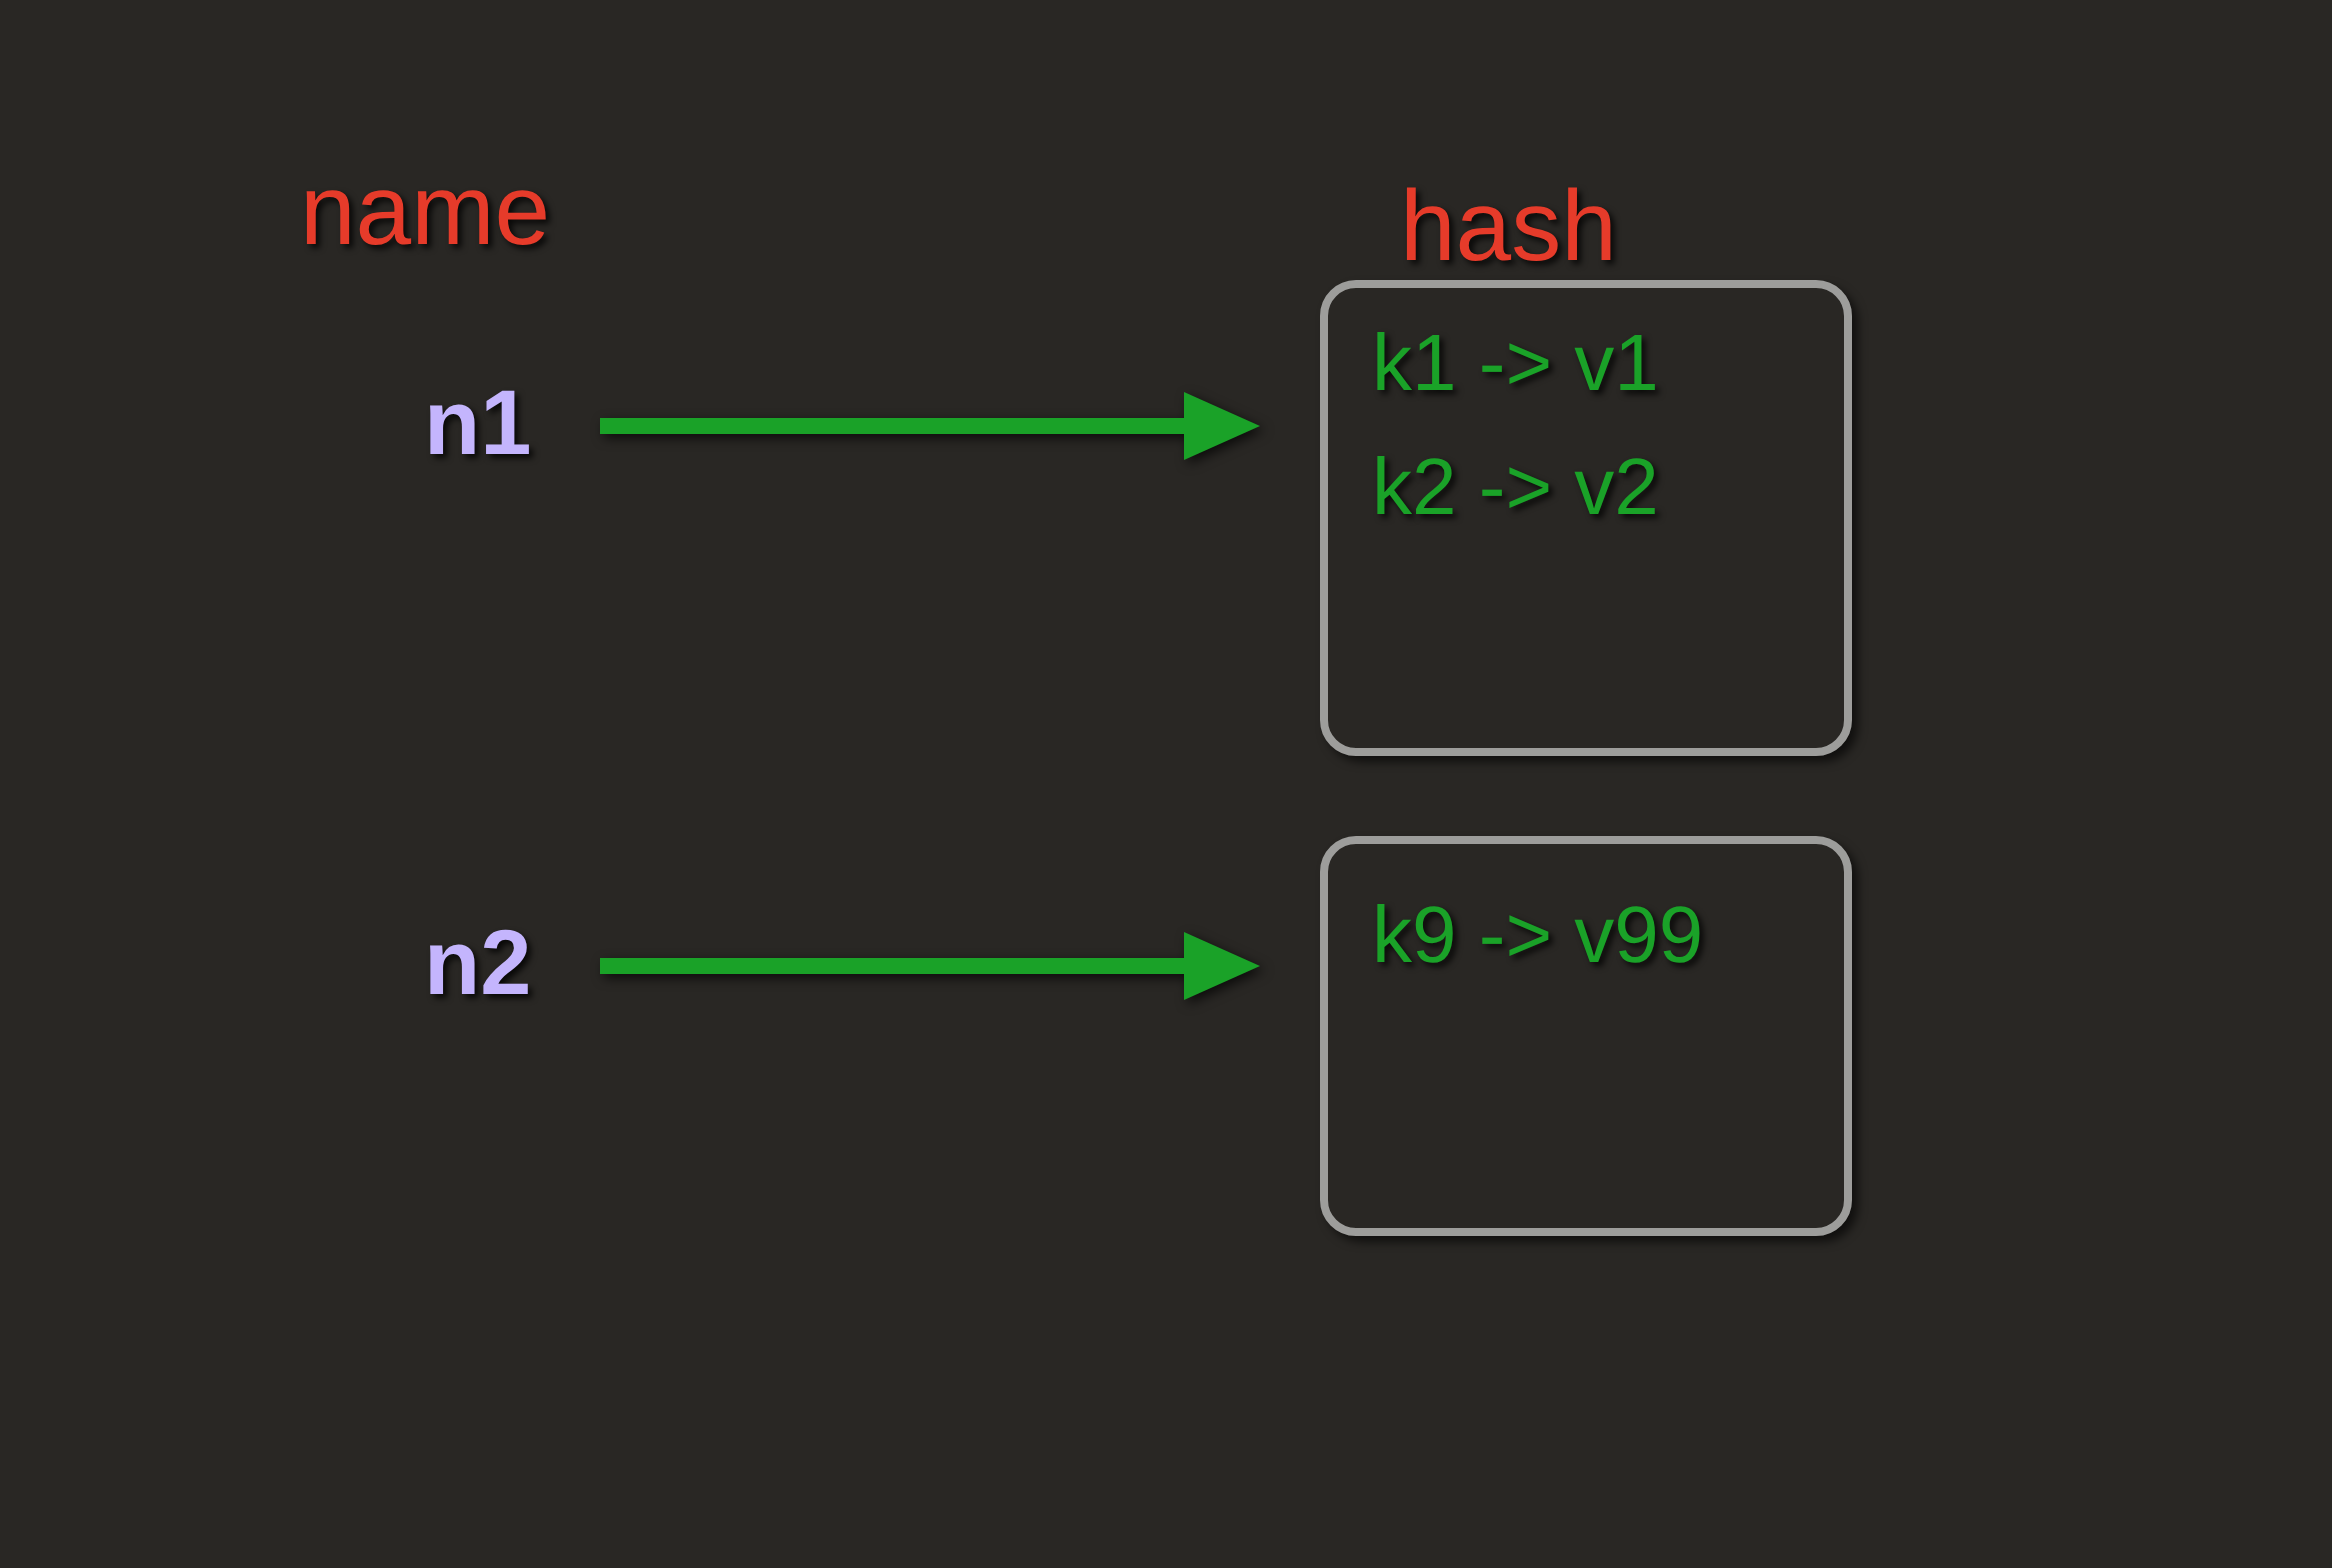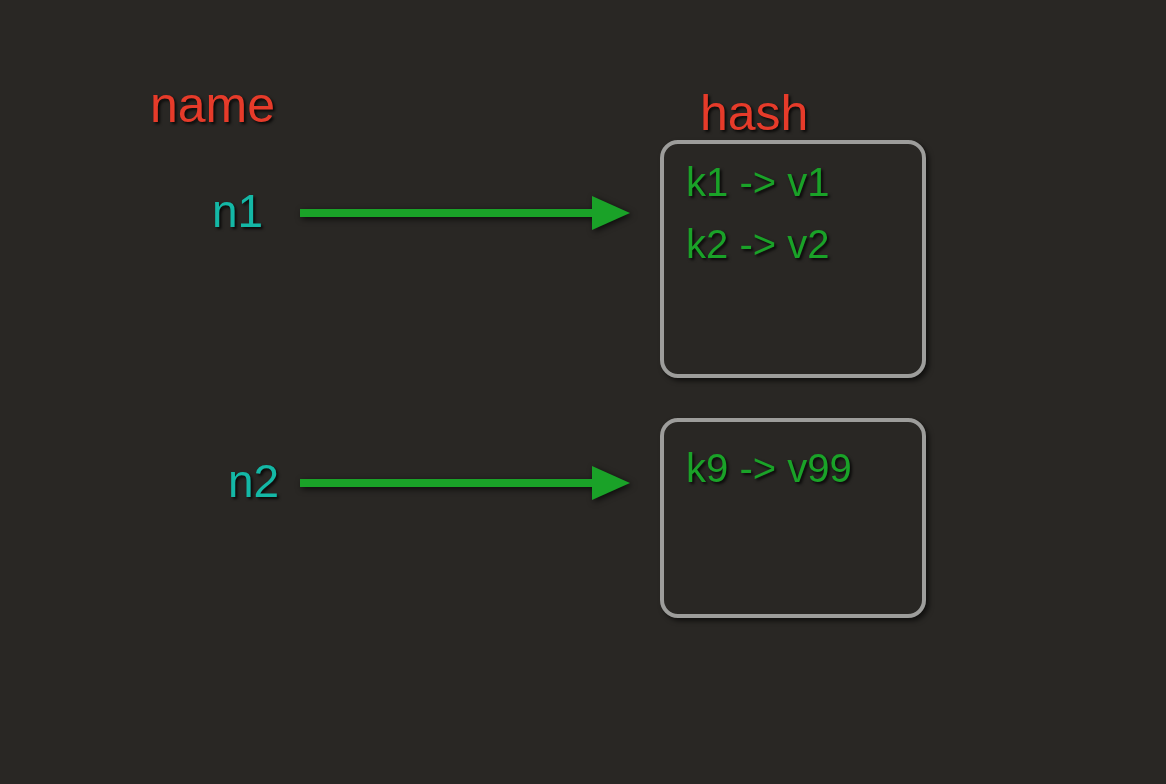--- a/index.html
+++ b/index.html
@@ -19,23 +19,23 @@
   }
   .heading {
     position: absolute;
     color: #e63b2a;
     font-size: 50px;
     font-weight: 400;
     text-shadow: 2px 2px 3px rgba(0,0,0,0.8);
   }
   .key-label {
     position: absolute;
-    color: #14b8a6;
+    color: #c4b5fd;
     font-size: 46px;
-    font-weight: 400;
+    font-weight: 700;
     text-shadow: 2px 2px 3px rgba(0,0,0,0.8);
   }
   .hash-box {
     position: absolute;
     border: 4px solid #9d9d9b;
     border-radius: 18px;
     box-sizing: border-box;
     padding: 18px 22px;
     box-shadow: 3px 3px 5px rgba(0,0,0,0.6);
   }
@@ -60,21 +60,21 @@
 <body>
 
 <div class="stage">
 
   <div class="heading" style="left:150px; top:76px;">name</div>
 
   <div class="heading" style="left:700px; top:84px;">hash</div>
 
   <div class="key-label" style="left:212px; top:184px;">n1</div>
 
-  <div class="key-label" style="left:228px; top:454px;">n2</div>
+  <div class="key-label" style="left:212px; top:454px;">n2</div>
 
   <svg class="arrow" style="left:300px; top:188px;" width="330" height="50" viewBox="0 0 330 50">
     <line x1="0" y1="25" x2="300" y2="25" stroke="#1aa228" stroke-width="8"></line>
     <polygon points="330,25 292,8 292,42" fill="#1aa228"></polygon>
   </svg>
 
   <svg class="arrow" style="left:300px; top:458px;" width="330" height="50" viewBox="0 0 330 50">
     <line x1="0" y1="25" x2="300" y2="25" stroke="#1aa228" stroke-width="8"></line>
     <polygon points="330,25 292,8 292,42" fill="#1aa228"></polygon>
   </svg>

